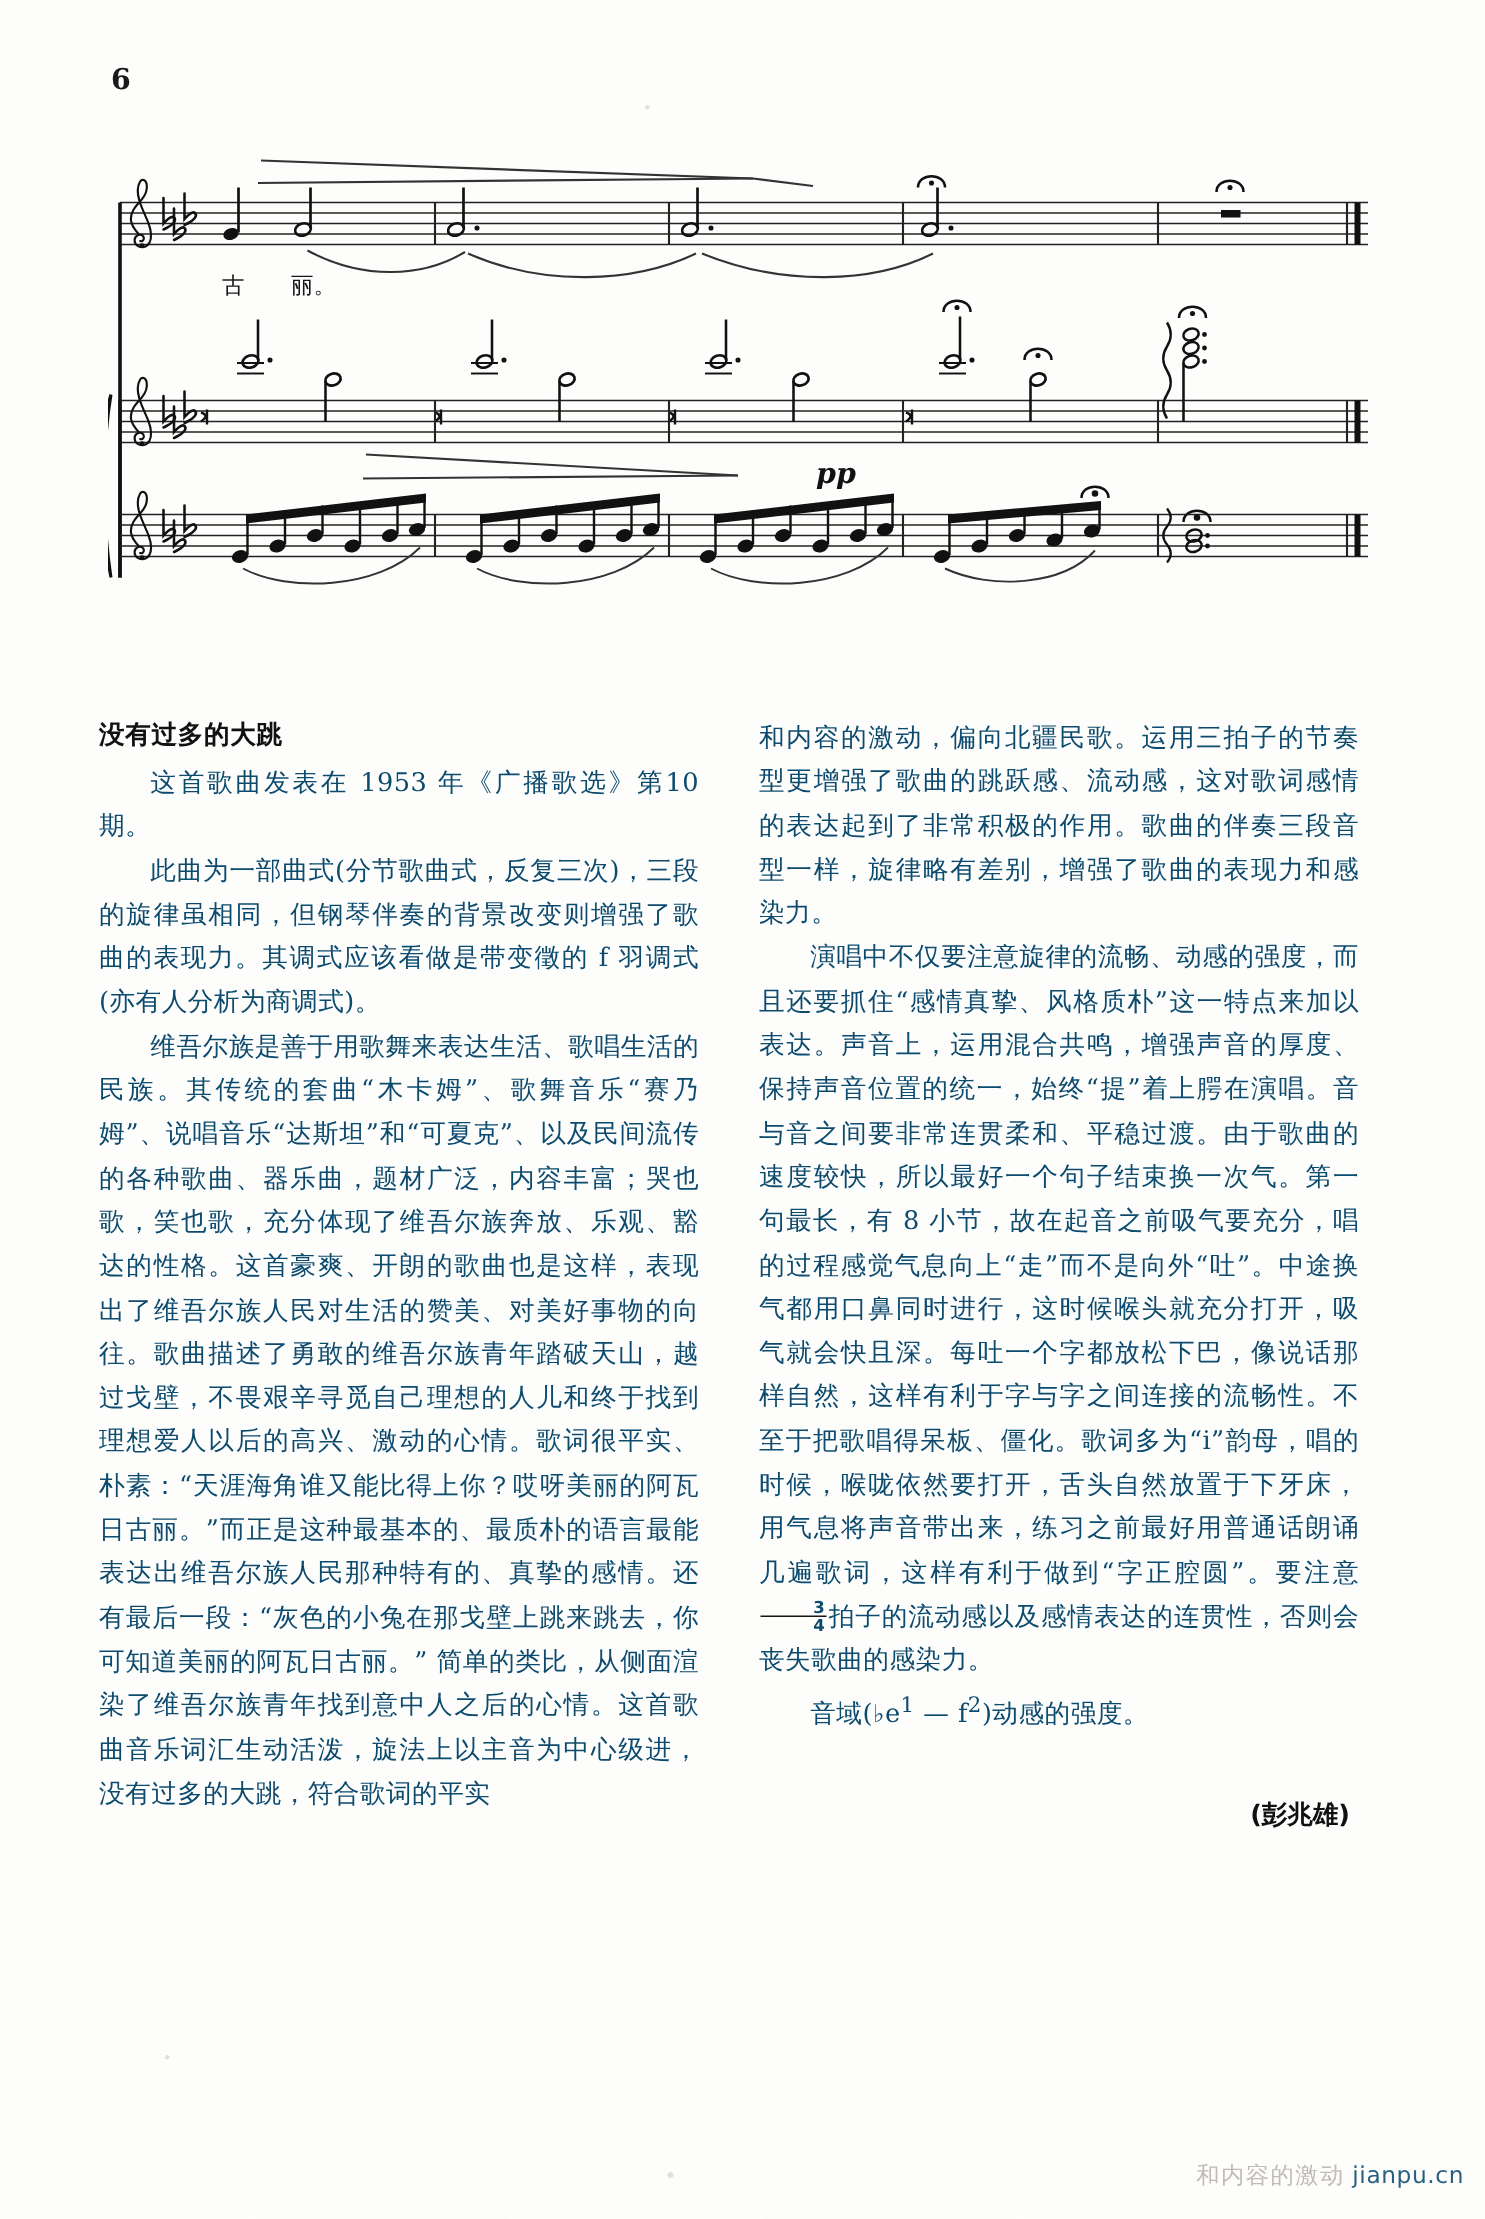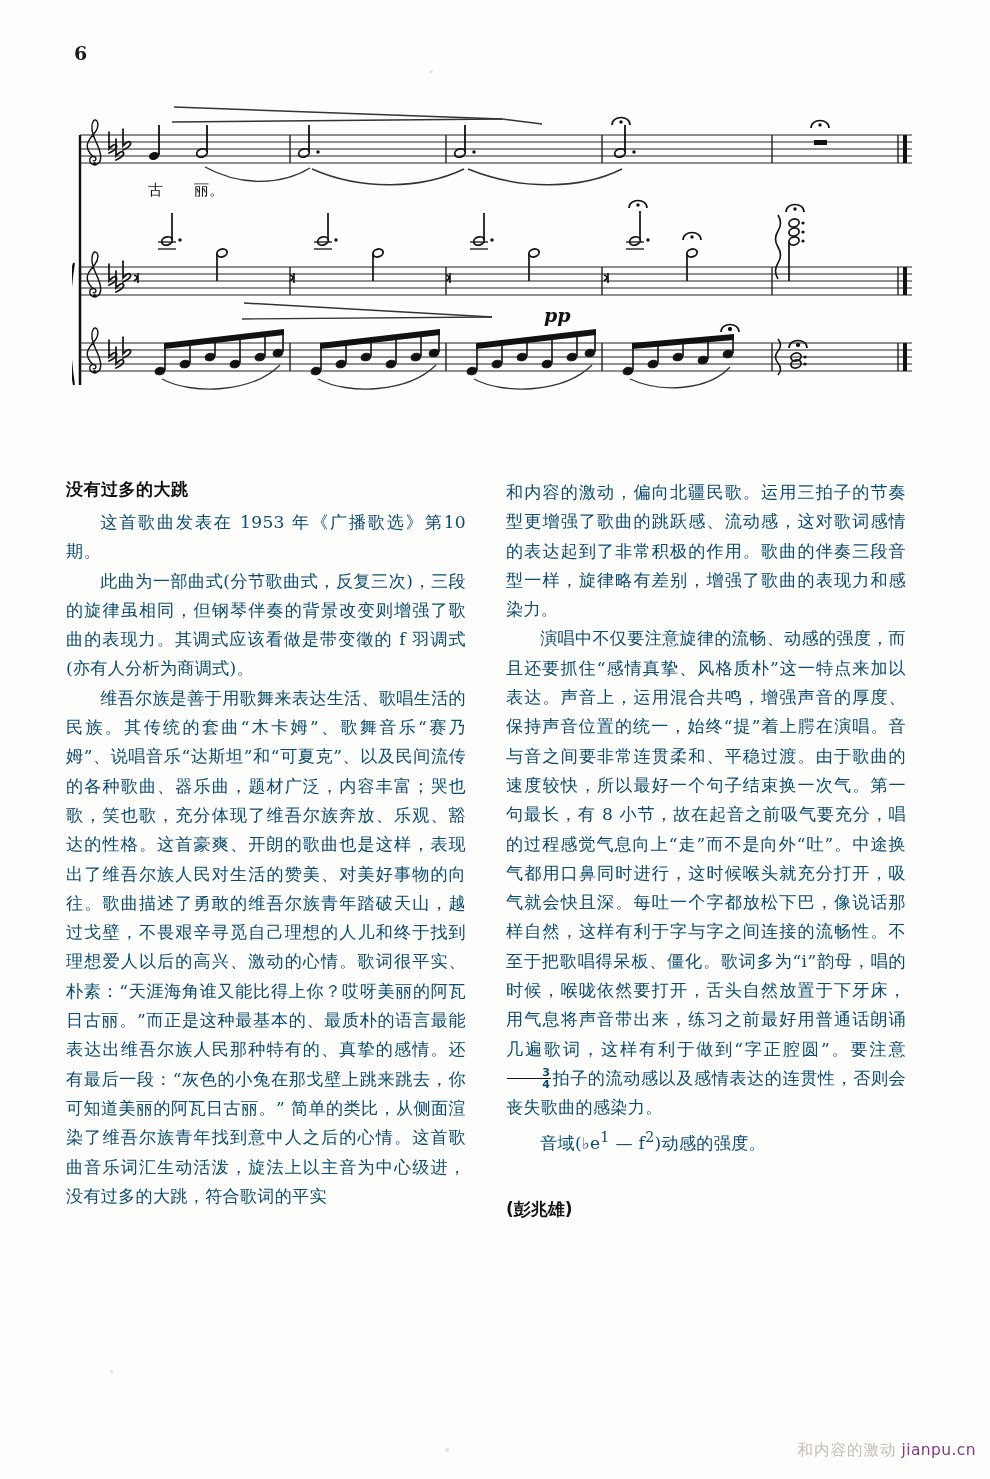--- a/index.html
+++ b/index.html
@@ -78,21 +78,21 @@
     word-break: break-all;
   }
   p.para.noindent { text-indent: 0; }
 
   .byline {
     margin: 40px 0 0 0;
     font-family: "DejaVu Sans", "Liberation Sans", sans-serif;
     font-weight: bold;
     font-size: 17px;
     color: #111;
-    text-align: left;
+    text-align: right;
     padding-right: 6px;
   }
 
   
   .frac {
     display: inline-block;
     vertical-align: -0.35em;
     text-align: center;
     font-size: 11px;
     line-height: 1.02;
@@ -110,21 +110,21 @@
   .watermark {
     position: absolute;
     right: 14px;
     bottom: 18px;
     font-size: 15.5px;
     font-family: "DejaVu Sans", "Liberation Sans", sans-serif;
     white-space: nowrap;
     opacity: 0.88;
   }
   .watermark .cn { color: #b9b2ab; letter-spacing: 1px; }
-  .watermark .dom { color: #701a75; letter-spacing: 0.4px; margin-left: 5px; }
+  .watermark .dom { color: #0c4a6e; letter-spacing: 0.4px; margin-left: 5px; }
 
   
   .speck {
     position: absolute;
     background: #d9d6d0;
     border-radius: 50%;
     opacity: 0.75;
   }
 </style>
 </head>

